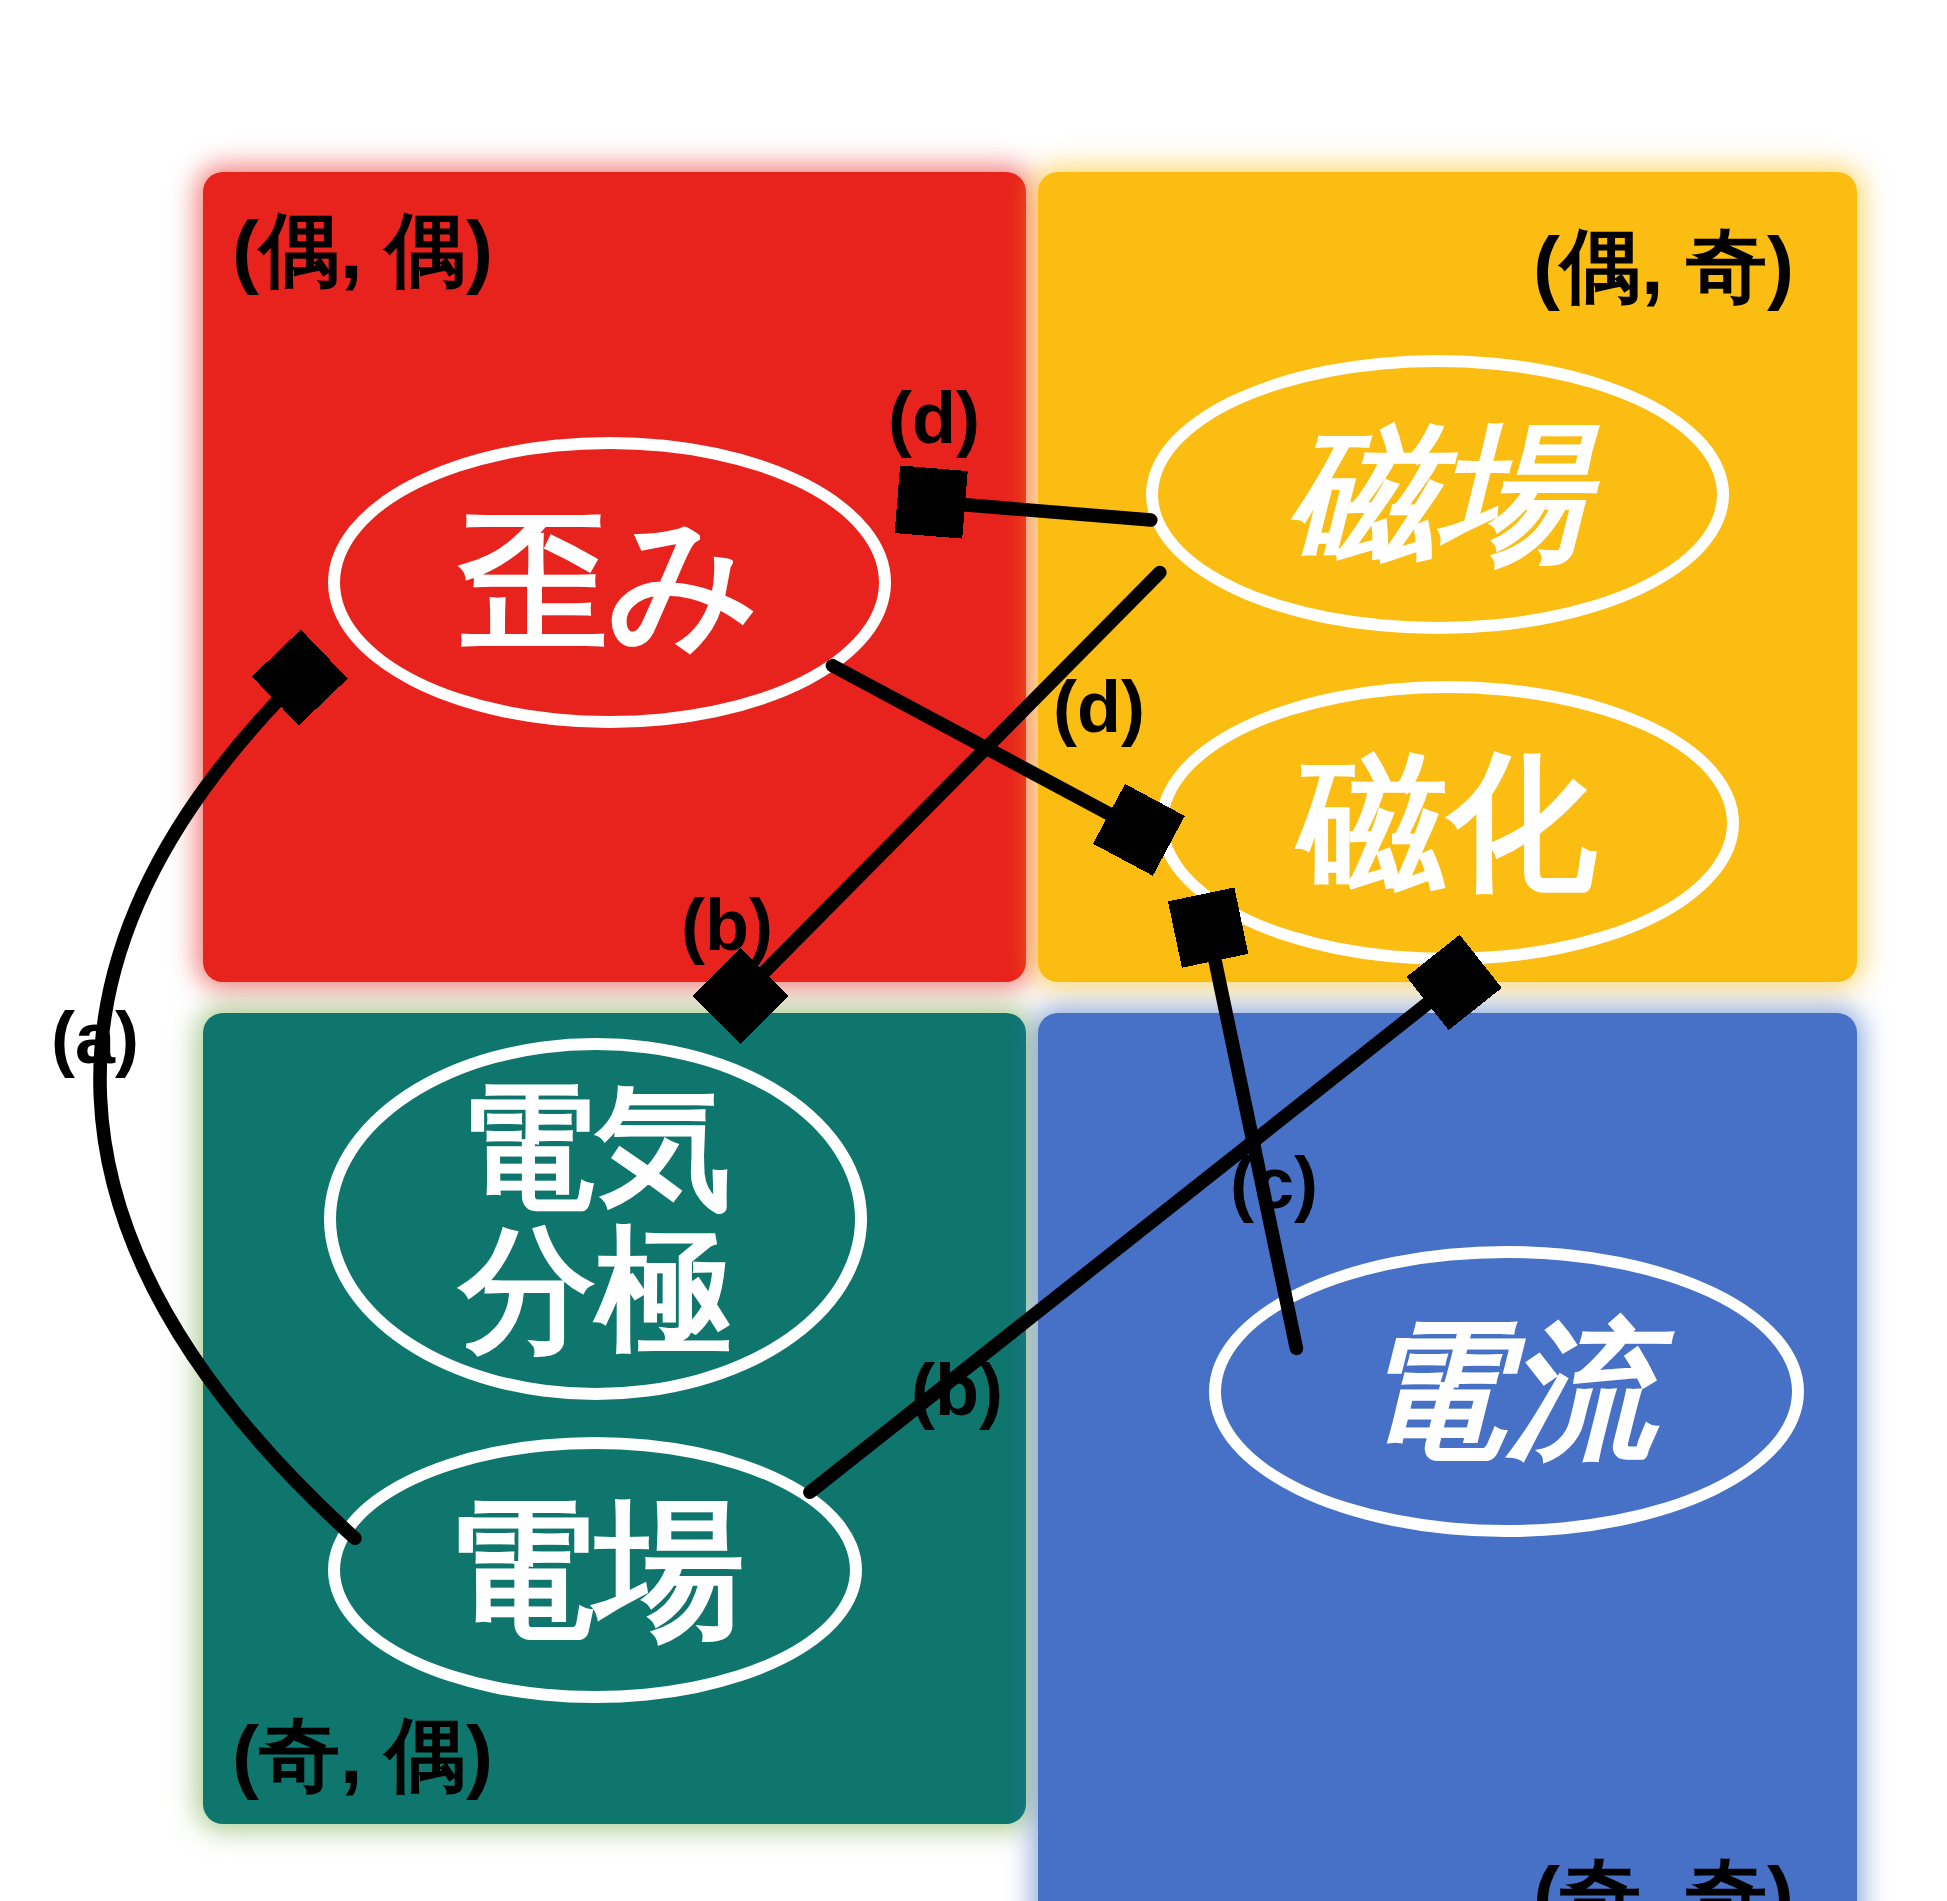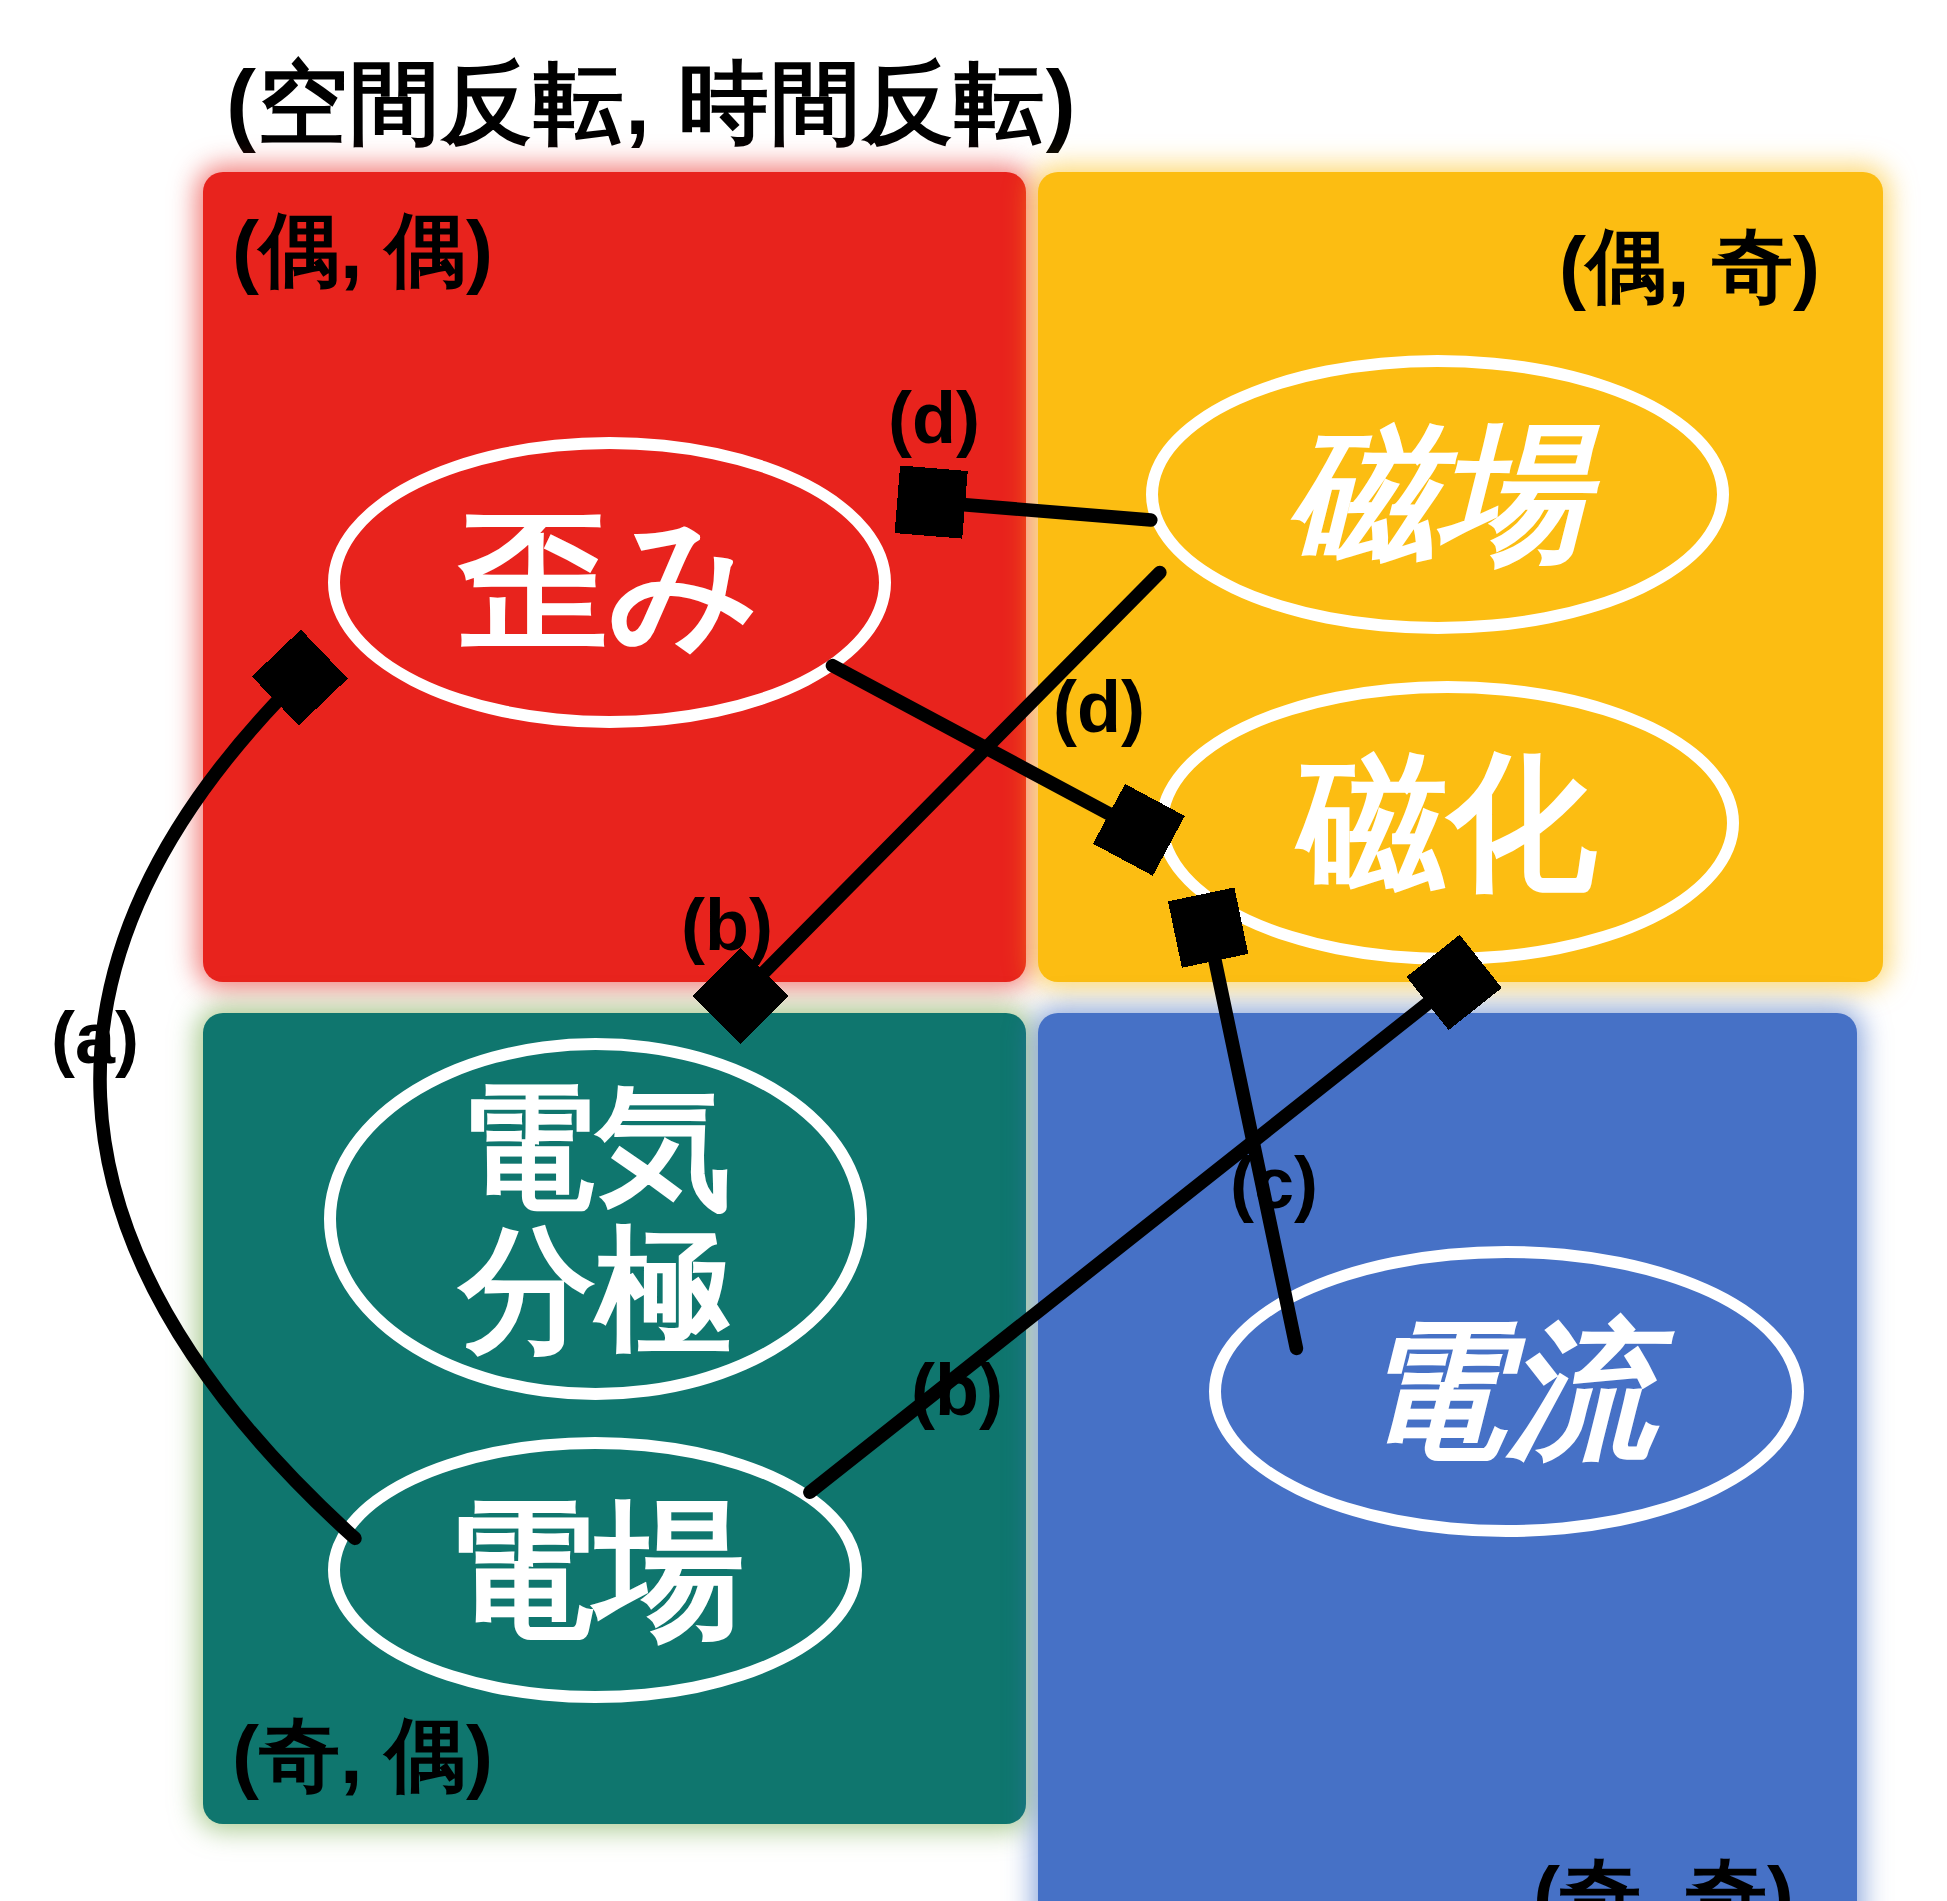--- a/index.html
+++ b/index.html
@@ -13,21 +13,21 @@
   }
   .title{
     position:absolute;left:226px;top:43px;
     font-size:90px;color:#000;letter-spacing:1.8px;
     white-space:nowrap;
   }
   .quad{
     position:absolute;border-radius:20px;
   }
   .quad-red   {left:203px; top:172px;  width:823px; height:810px;}
-  .quad-yellow{left:1038px;top:172px;  width:819px; height:810px;padding-left:26px;}
+  .quad-yellow{left:1038px;top:172px;  width:819px; height:810px;}
   .quad-green {left:203px; top:1013px; width:823px; height:811px;}
   .quad-blue  {left:1038px;top:1013px; width:819px; height:955px;}
   .parity{
     position:absolute;font-size:81px;color:#000;white-space:nowrap;
   }
   .parity.tl{left:29px;top:25px;}
   .parity.tr{right:63px;top:41px;}
   .parity.bl{left:29px;bottom:12.7px;}
   .parity.br{right:63px;bottom:16.3px;}
   .node{
@@ -59,21 +59,20 @@
   .lbl-d2{left:1099px;top:707px;}
   .lbl-b1{left:727px; top:925px;}
   .lbl-b2{left:957px;top:1390px;}
   .lbl-c {left:1274px;top:1183px;}
 </style>
 </head>
 <body>
 
 <div class="canvas">
 
-  <div class="title">(空間反転, 時間反転)</div>
 
   <div class="quad quad-red" style="background-color: rgb(232, 35, 29); box-shadow: rgba(232, 35, 29, 0.6) 0px 0px 27px 5.4px;">
     <div class="parity tl">(偶, 偶)</div>
   </div>
   <div class="quad quad-yellow" style="background-color: rgb(252, 189, 18); box-shadow: rgba(252, 189, 18, 0.6) 0px 0px 27px 5.4px;">
     <div class="parity tr">(偶, 奇)</div>
   </div>
   <div class="quad quad-green" style="background-color: #0f766e; box-shadow: rgba(111, 167, 69, 0.6) 0px 0px 27px 5.4px;">
     <div class="parity bl">(奇, 偶)</div>
   </div>

